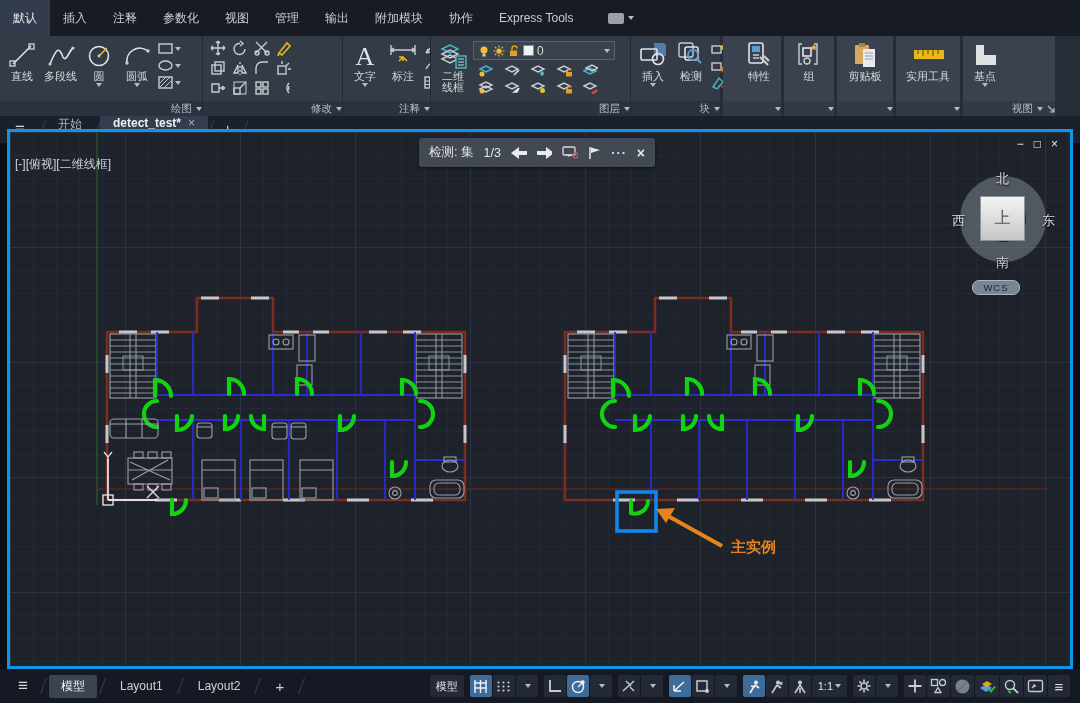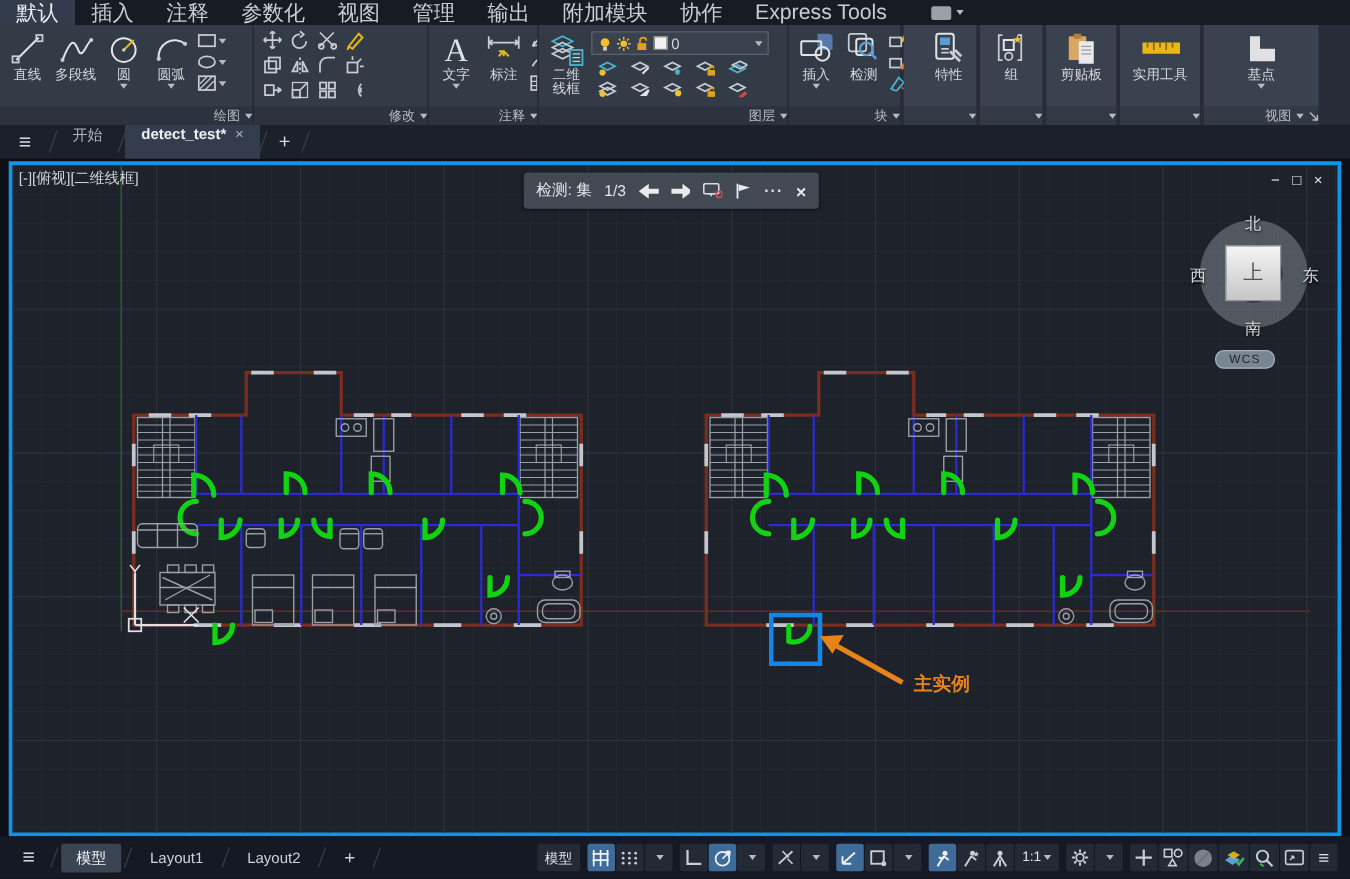--- a/index.html
+++ b/index.html
@@ -1,21 +1,21 @@
 <!DOCTYPE html>
 <html><head>
 <meta charset="utf-8">
 <style>
   *{margin:0;padding:0;box-sizing:border-box;}
   html,body{width:1080px;height:703px;overflow:hidden;background:#0c0f16;
     font-family:"Liberation Sans","DejaVu Sans",sans-serif;-webkit-font-smoothing:antialiased;}
   .app{position:relative;width:1080px;height:703px;background:#0c0f16;}
 
   
-  .menubar{height:20px;background:#161b24;display:flex;align-items:stretch;color:#c9cdd3;font-size:17px;}
+  .menubar{height:36px;background:#161b24;display:flex;align-items:stretch;color:#c9cdd3;font-size:12px;}
   .mtab{padding:0 13px;display:flex;align-items:center;cursor:default;white-space:nowrap;}
   .mtab.active{background:#323c4c;color:#e8eaee;}
   .ribbon-opts{margin-left:14px;display:flex;align-items:center;gap:4px;padding:0 8px;}
   .ribbon-opts .pic{width:16px;height:11px;background:#9aa0a8;border-radius:2px;display:inline-block;}
 
   .caret{width:0;height:0;border-left:3.5px solid transparent;border-right:3.5px solid transparent;border-top:4px solid #b8bcc2;display:inline-block;}
 
   
   .ribbon{height:80px;background:#272d38;display:flex;align-items:stretch;}
   .panel{display:flex;flex-direction:column;background:#333b47;}
@@ -56,21 +56,21 @@
   
   .canvas-outer{position:absolute;left:7px;right:7px;top:129px;height:540px;
     border:3px solid #0d96e8;background:#1d222b;}
   .canvas{position:relative;width:100%;height:100%;overflow:hidden;
     background-image:
       linear-gradient(#2b3240 1px,transparent 1px),
       linear-gradient(90deg,#2b3240 1px,transparent 1px),
       linear-gradient(#232934 1px,transparent 1px),
       linear-gradient(90deg,#232934 1px,transparent 1px);
     background-size:115px 115px,115px 115px,23px 23px,23px 23px;}
-  .vplabel{position:absolute;left:5px;top:2px;color:#cfd3d9;font-size:12px;z-index:5;}
+  .vplabel{position:absolute;left:5px;top:24px;color:#cfd3d9;font-size:12px;z-index:5;}
   .winbtns{position:absolute;right:12px;top:5px;display:flex;gap:10px;z-index:6;color:#e6e8ec;font-size:12px;}
   .winbtns span{cursor:default;}
   .drawsvg{position:absolute;inset:0;width:100%;height:100%;z-index:2;}
 
   
   .detectbar{position:absolute;left:409px;top:6px;width:236px;height:29px;z-index:7;
     background:rgba(68,75,85,.96);border-radius:3px;display:flex;align-items:center;gap:10px;
     padding:0 10px;color:#e3e5e8;font-size:12.5px;box-shadow:0 1px 3px rgba(0,0,0,.5);}
   .detectbar .dtxt{white-space:nowrap;}
   .detectbar .x{font-size:14px;font-weight:bold;color:#e9eaec;}
@@ -571,21 +571,21 @@
           </span>
           <span class="rlb">实用工具</span>
         </div>
       </div>
       <div class="pfoot">
           <span class="caret"></span>
         </div>
     </div>
 
     <div class="panel raised" style="width:92px">
-      <div class="pbody" style="justify-content:center">
+      <div class="pbody" style="">
         <div class="rbtn">
           <span class="ric">
             <svg width="30" height="30">
                 <path d="M6,5 H14 V15 H26 V25 H6 Z" fill="#dfe1e4"></path>
               </svg>
           </span>
           <span class="rlb">基点</span>
           <span class="caret"></span>
         </div>
       </div>

